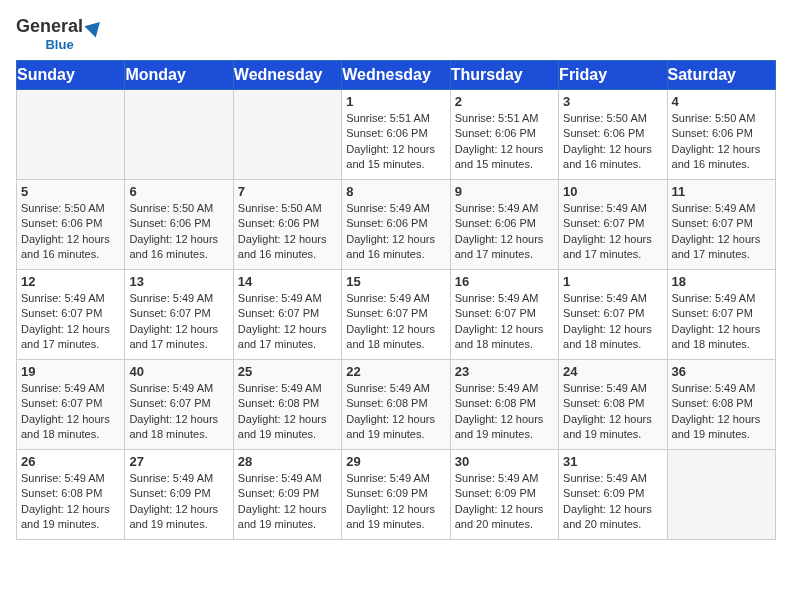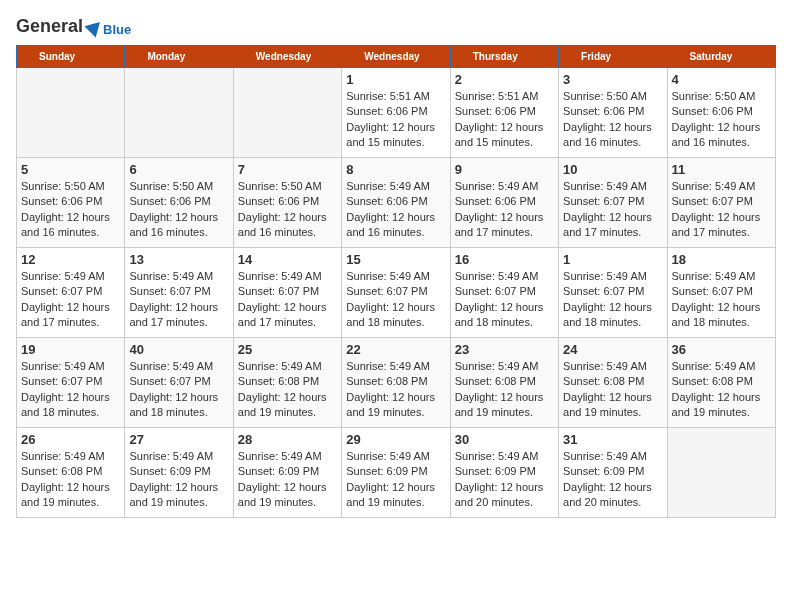--- a/index.html
+++ b/index.html
@@ -11,22 +11,22 @@
       padding: 16px;
     }
     .header {
       display: flex;
       align-items: flex-start;
       justify-content: space-between;
       margin-bottom: 8px;
     }
     .logo {
       display: flex;
-      flex-direction: row;
-      align-items: flex-end;
+      flex-direction: column;
+      align-items: center;
     }
     .logo-general {
       font-size: 18px;
       font-weight: bold;
       color: #333;
     }
     .logo-blue {
       font-size: 13px;
       font-weight: bold;
       color: #1a6bb5;
@@ -57,25 +57,25 @@
     .title-location {
       font-size: 16px;
       color: #555;
     }
     table {
       width: 100%;
       border-collapse: collapse;
       table-layout: fixed;
     }
     th {
-      background-color: #c2410c;
+      background-color: #1d4ed8;
       color: #fff;
-      font-size: 10px;
-      font-weight: bold;
-      padding: 5px 22px;
+      font-size: 16px;
+      font-weight: bold;
+      padding: 5px 0;
       text-align: left;
       border: 1px solid #2a6ebb;
     }
     td {
       vertical-align: top;
       font-size: 10.5px;
       color: #333;
       padding: 4px 4px;
       border: 1px solid #ccc;
       height: 90px;

